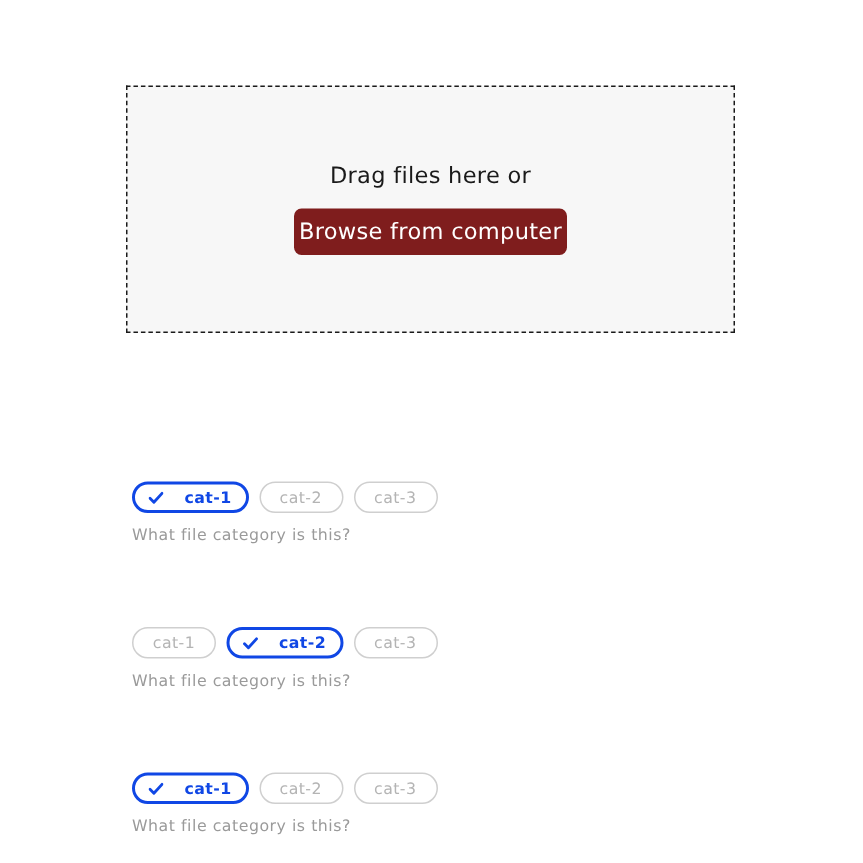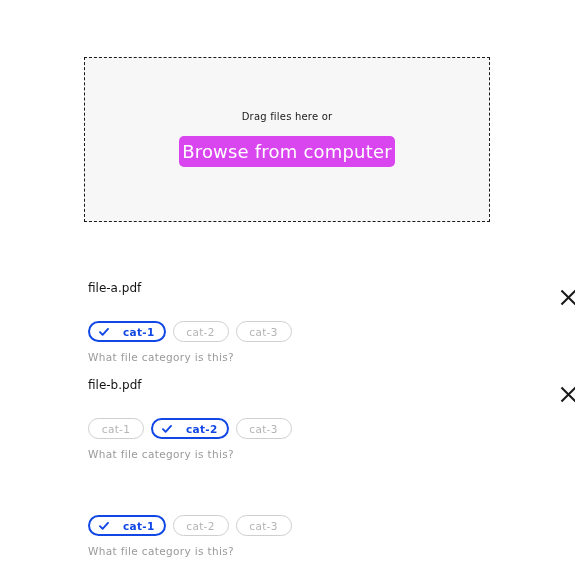--- a/index.html
+++ b/index.html
@@ -32,36 +32,36 @@
     box-sizing: border-box;
     background: #f7f7f7;
     border: 1.6px dashed #1a1a1a;
     display: flex;
     flex-direction: column;
     align-items: center;
     justify-content: center;
   }
   .dropzone-text {
     font-family: "DejaVu Sans", sans-serif;
-    font-size: 10px;
+    font-size: 15px;
     color: #1a1a1a;
     letter-spacing: 0.2px;
     margin: 0 0 14px 0;
     line-height: 1;
   }
   .browse-button {
-    background: #d946ef;
+    background: #7f1d1d;
     color: #ffffff;
     border: none;
     border-radius: 5px;
     padding: 0 3px;
     height: 31px;
     line-height: 31px;
     font-family: "DejaVu Sans", sans-serif;
-    font-size: 18px;
+    font-size: 15px;
     letter-spacing: 0.2px;
     cursor: pointer;
     white-space: nowrap;
   }
 
   
   .file-list {
     position: absolute;
     left: 0;
     top: 266px;
@@ -178,59 +178,39 @@
 
 <div id="app">
 
   <div class="dropzone">
     <div class="dropzone-text">Drag files here or</div>
     <button class="browse-button">Browse from computer</button>
   </div>
 
   <div class="file-list">
       <div class="file-row">
-        <div class="file-row-head">
-          <div class="file-name">file-a.pdf</div>
-          <button class="remove-button">
-            <span>
-              <svg width="17" height="17" viewBox="0 0 17 17">
-                <path d="M2.2 2.2 L14.8 14.8 M14.8 2.2 L2.2 14.8" stroke="#1a1a1a" stroke-width="2.1" stroke-linecap="square" fill="none"></path>
-              </svg>
-            </span>
-          </button>
-        </div>
         <div class="question-label">What file category is this?</div>
         <div class="chip-row">
           <div class="chip selected">
             <span class="chip-check">
               <svg width="10" height="10" viewBox="0 0 10 10">
                 <path d="M1 5.2 L3.6 7.8 L9 1.9" stroke="#1047e5" stroke-width="1.9" stroke-linecap="round" stroke-linejoin="round" fill="none"></path>
               </svg>
             </span>
             <span>cat-1</span>
           </div>
           <div class="chip unselected">
             <span>cat-2</span>
           </div>
           <div class="chip unselected">
             <span>cat-3</span>
           </div>
         </div>
       </div>
       <div class="file-row">
-        <div class="file-row-head">
-          <div class="file-name">file-b.pdf</div>
-          <button class="remove-button">
-            <span>
-              <svg width="17" height="17" viewBox="0 0 17 17">
-                <path d="M2.2 2.2 L14.8 14.8 M14.8 2.2 L2.2 14.8" stroke="#1a1a1a" stroke-width="2.1" stroke-linecap="square" fill="none"></path>
-              </svg>
-            </span>
-          </button>
-        </div>
         <div class="question-label">What file category is this?</div>
         <div class="chip-row">
           <div class="chip unselected">
             <span>cat-1</span>
           </div>
           <div class="chip selected">
             <span class="chip-check">
               <svg width="10" height="10" viewBox="0 0 10 10">
                 <path d="M1 5.2 L3.6 7.8 L9 1.9" stroke="#1047e5" stroke-width="1.9" stroke-linecap="round" stroke-linejoin="round" fill="none"></path>
               </svg>

